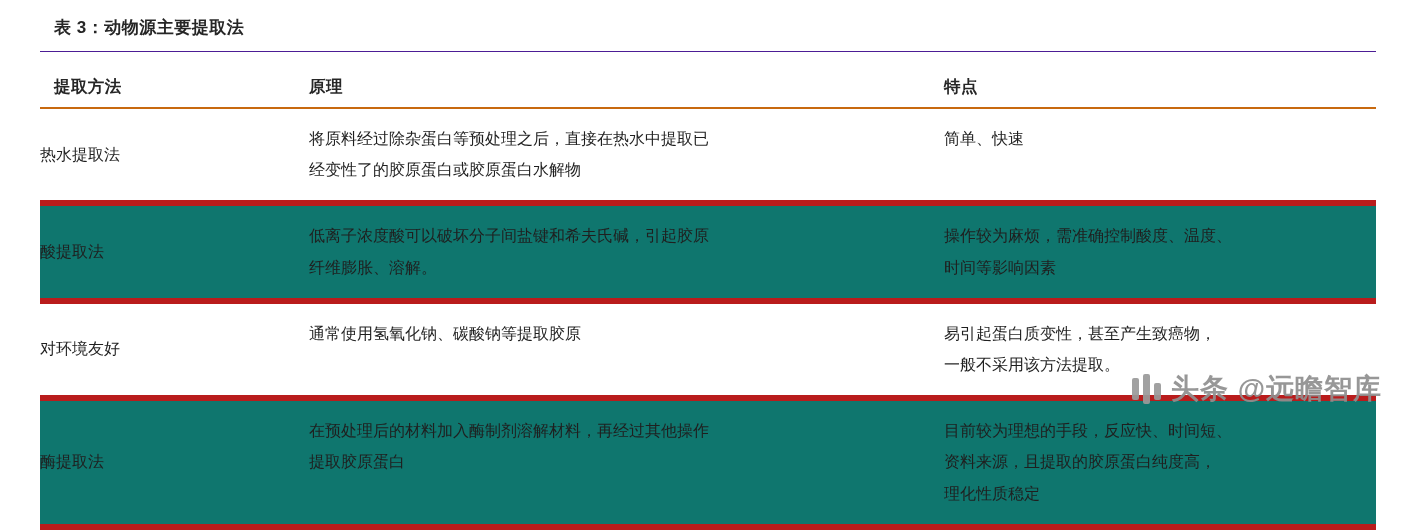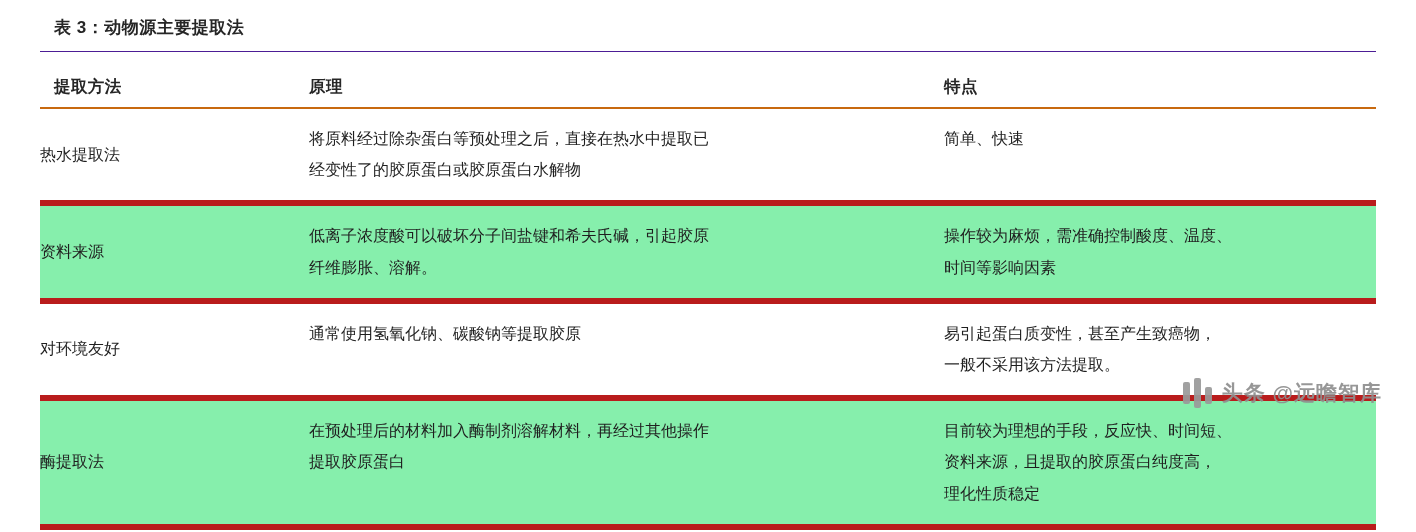--- a/index.html
+++ b/index.html
@@ -50,21 +50,21 @@
   }
   tbody td {
     font-size: 16px;
     color: #1f1f1f;
     padding: 14px 12px 15px 14px;
     vertical-align: top;
     line-height: 1.95;
     border-bottom: 6px solid #b91c1c;
   }
   tbody tr.shaded td {
-    background: #86efac;
+    background: #0f766e;
   }
   tbody tr.plain td {
     background: #ffffff;
   }
   td.method {
     text-align: left;
     vertical-align: middle;
     font-size: 16px;
     padding-left: 0;
     padding-right: 0;
@@ -97,21 +97,21 @@
   }
   .wm-logo .bar {
     position: absolute;
     background: #9a9a9a;
     border-radius: 2px;
   }
   .wm-logo .b1 { left: 0; top: 4px; width: 7px; height: 22px; }
   .wm-logo .b2 { left: 11px; top: 0px; width: 7px; height: 30px; }
   .wm-logo .b3 { left: 22px; top: 9px; width: 7px; height: 17px; }
   .wm-text {
-    font-size: 21px;
+    font-size: 28px;
     color: #8f8f8f;
     font-weight: bold;
     letter-spacing: 1px;
   }
 </style>
 </head>
 <body>
 
 <div class="page">
 
@@ -135,21 +135,21 @@
         <td class="method">热水提取法</td>
         <td class="principle">
           <p>将原料经过除杂蛋白等预处理之后，直接在热水中提取已</p>
           <p>经变性了的胶原蛋白或胶原蛋白水解物</p>
         </td>
         <td class="feature">
           <p>简单、快速</p>
         </td>
       </tr>
       <tr class="shaded">
-        <td class="method">资料来源</td>
+        <td class="method">酸提取法</td>
         <td class="principle">
           <p>低离子浓度酸可以破坏分子间盐键和希夫氏碱，引起胶原</p>
           <p>纤维膨胀、溶解。</p>
         </td>
         <td class="feature">
           <p>操作较为麻烦，需准确控制酸度、温度、</p>
           <p>时间等影响因素</p>
         </td>
       </tr>
       <tr class="plain">

